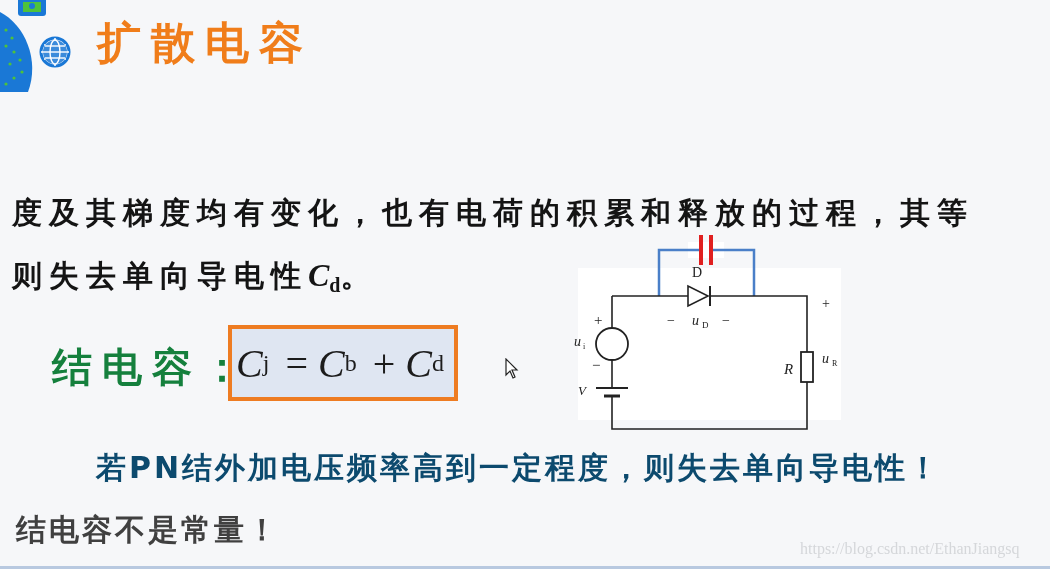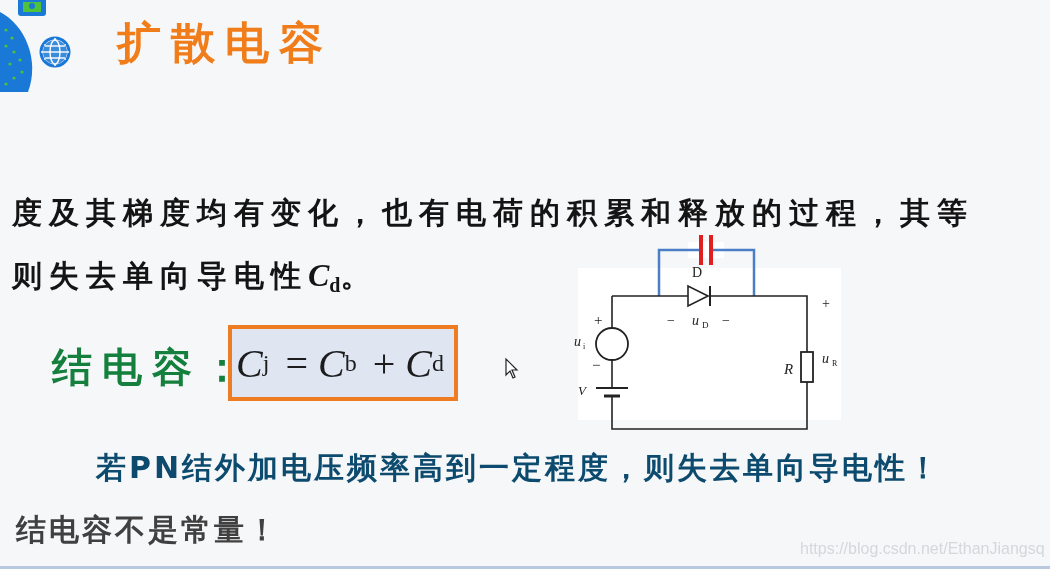--- a/index.html
+++ b/index.html
@@ -5,21 +5,21 @@
   html, body { margin: 0; padding: 0; }
   body {
     width: 1050px; height: 569px; overflow: hidden; position: relative;
     background: #f6f7f9;
     font-family: "DejaVu Sans", sans-serif;
   }
   .logo { position: absolute; left: 0; top: 0; width: 80px; height: 95px; }
   .title {
     position: absolute; left: 97px; top: 14px;
     font-size: 44px; letter-spacing: 10px; font-weight: bold;
-    color: #f07d1a; font-family: "DejaVu Sans", sans-serif; margin-left: 20px;
+    color: #f07d1a; font-family: "DejaVu Sans", sans-serif;
   }
   .para {
     position: absolute; left: 12px; top: 120px; width: 1000px;
     font-size: 30px; font-weight: bold; color: #141414;
     letter-spacing: 7px; line-height: 62px;
     font-family: "DejaVu Serif", serif;
   }
   .para .indent { display: inline-block; width: 80px; }
   .para .var { font-style: italic; font-family: "Liberation Serif", serif; font-size: 32px; letter-spacing: 0; }
   .para .sub { font-size: 20px; vertical-align: -6px; font-style: normal; font-family: "Liberation Serif", serif; letter-spacing: 0; }
@@ -45,21 +45,21 @@
   .warn1 {
     position: absolute; left: 96px; top: 448px;
     font-size: 30px; font-weight: bold; color: #0c4a6e; letter-spacing: 3px;
   }
   .warn2 {
     position: absolute; left: 16px; top: 510px;
     font-size: 30px; font-weight: bold; color: #404040; letter-spacing: 3px;
   }
   .watermark {
     position: absolute; left: 800px; top: 540px;
-    font-family: Liberation Sans, sans-serif; font-size: 16px; color: #d5d7da;
+    font-family: Liberation Serif, serif; font-size: 16px; color: #d5d7da;
   }
   .bottom-bar { position: absolute; left: 0; bottom: 0; width: 1050px; height: 3px; background: #b8c9e0; }
 </style>
 </head>
 <body>
 
 <svg class="logo" viewBox="0 0 80 95">
   <rect x="18" y="-4" width="28" height="20" rx="3" fill="#1a78d6"></rect>
   <rect x="23" y="2" width="18" height="10" fill="#4ec23a"></rect>
   <circle cx="32" cy="6" r="3" fill="#1a78d6"></circle>

